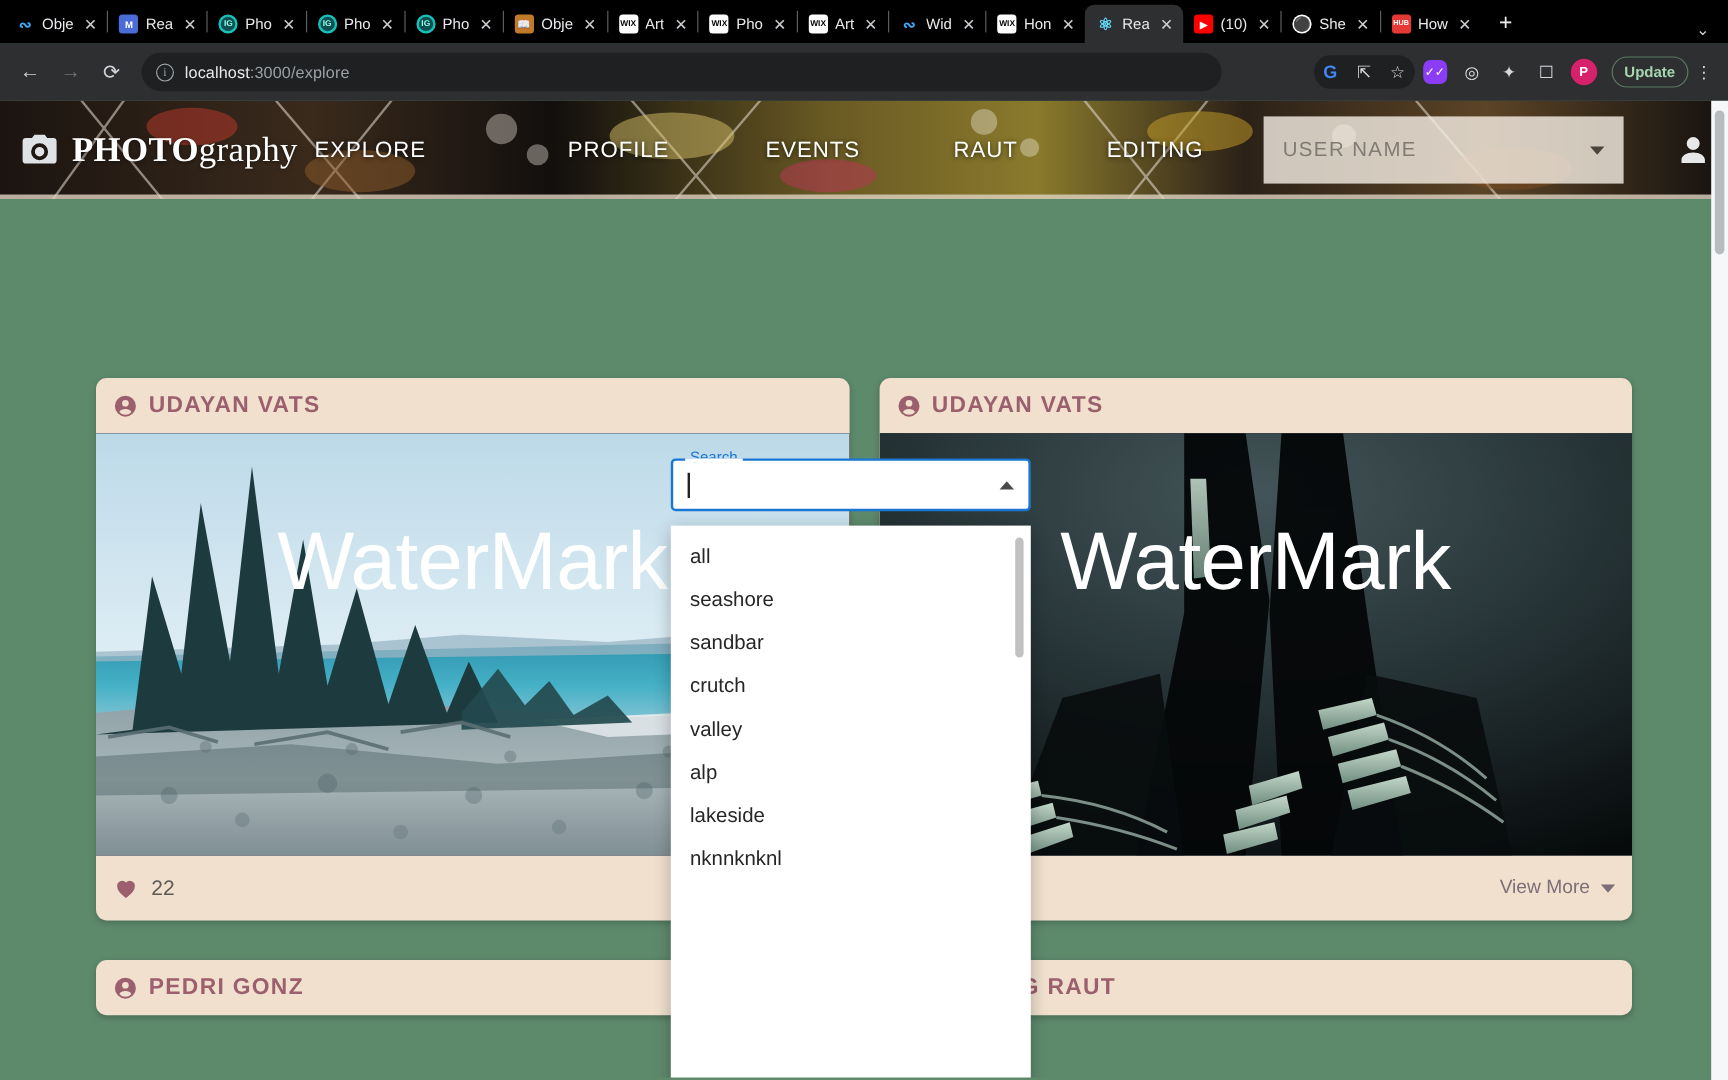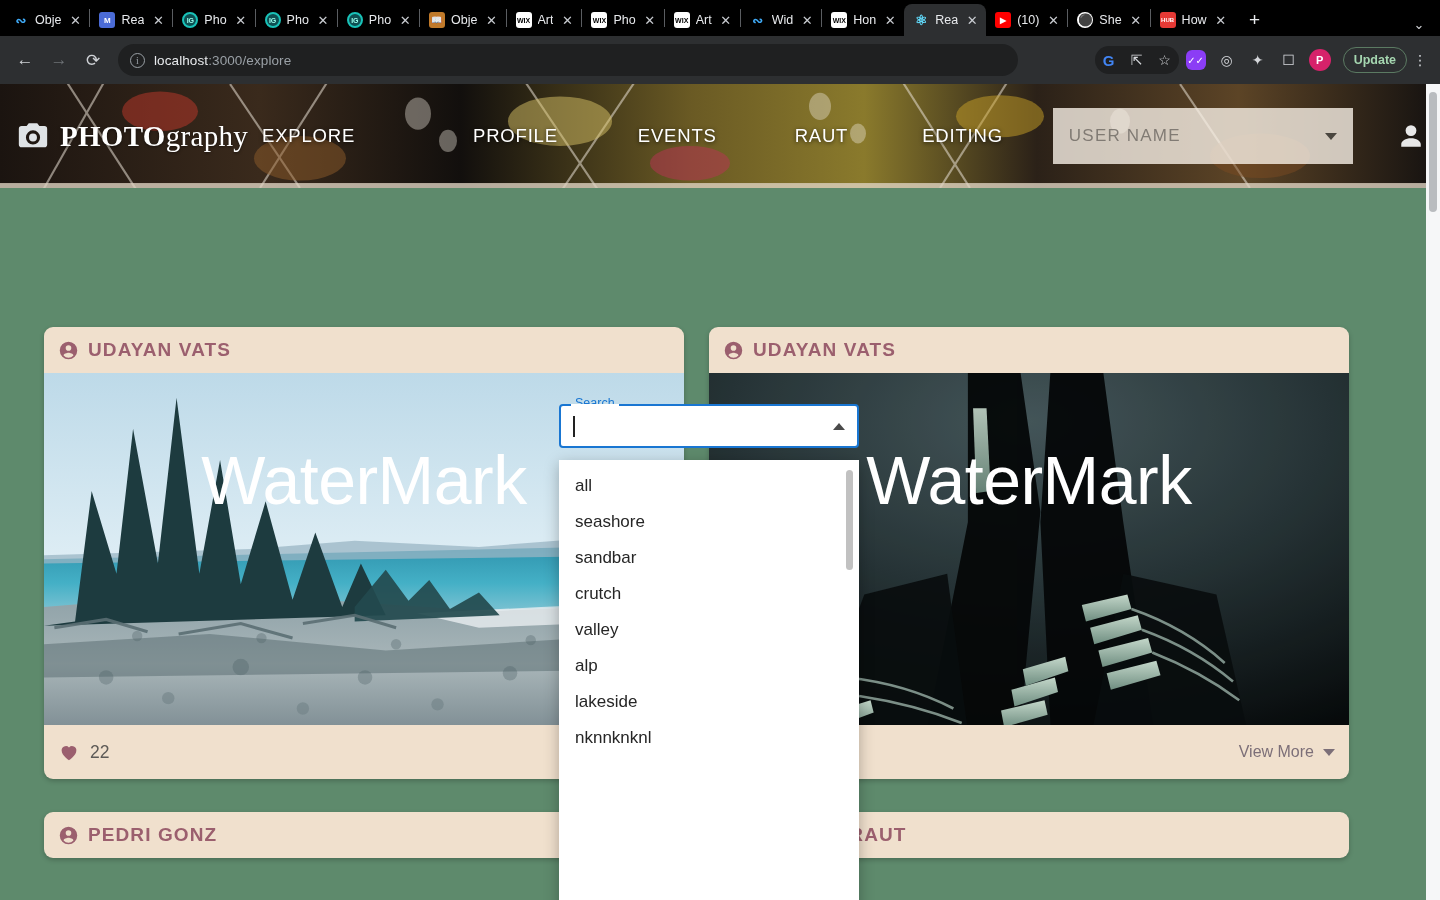--- a/index.html
+++ b/index.html
@@ -77,21 +77,21 @@
     font-size:11px;display:flex;align-items:center;justify-content:center;font-weight:600;
   }
   .update-btn {
     height:26px;border:1px solid #5b7a62;border-radius:13px;color:#a5d6b0;
     font-size:12.5px;display:flex;align-items:center;padding:0 10px;margin-left:6px;font-weight:bold;
   }
   .kebab { color:#d5d7db; font-size:14px; width:20px; text-align:center; }
 
   
   .site-header {
-    height:104px; position:relative; overflow:hidden; display:flex;
+    height:82px; position:relative; overflow:hidden; display:flex;
     align-items:center; padding-left:10px;
   }
   .header-bg { position:absolute; inset:0; background:#1a1410; }
   .header-bg svg { position:absolute; inset:0; width:100%; height:100%; }
   .header-inner { position:relative; display:flex; align-items:center; width:100%; height:100%; }
   .cam-icon { width:34px; height:34px; margin:0 10px 0 6px; color:#dfe3e6; flex:0 0 34px; }
   .brand {
     font-family:"Liberation Serif", serif; font-size:29px; color:#fff;
     letter-spacing:.3px; white-space:nowrap; text-shadow:0 1px 3px rgba(0,0,0,.55);
   }
@@ -153,21 +153,21 @@
     height:36px; display:flex; align-items:center; padding:0 16px;
     font-size:17px; color:#262626;
   }
   .dd-scrollbar {
     position:absolute; right:6px; top:10px; width:7px; height:520px;
     background:transparent;
   }
   .dd-thumb { width:7px; height:100px; border-radius:4px; background:#c1c1c1; }
 
   
-  .cards { position:absolute; left:0; top:139px; width:1440px; padding:0 44px; }
+  .cards { position:absolute; left:0; top:149px; width:1440px; padding:0 80px; }
   .cards-row { display:flex; gap:25px; margin-bottom:33px; }
   .card {
     width:640px; background:#f0e0cd; border-radius:9px; overflow:hidden;
     box-shadow:0 2px 5px rgba(0,0,0,.22);
   }
   .card-head { height:46px; display:flex; align-items:center; padding:0 14px; gap:9px; }
   .card-avatar { width:21px;height:21px;color:#9b5f6e;flex:0 0 21px; }
   .card-user {
     color:#9b5f6e; font-size:19px; font-weight:bold; letter-spacing:1.1px;
   }

